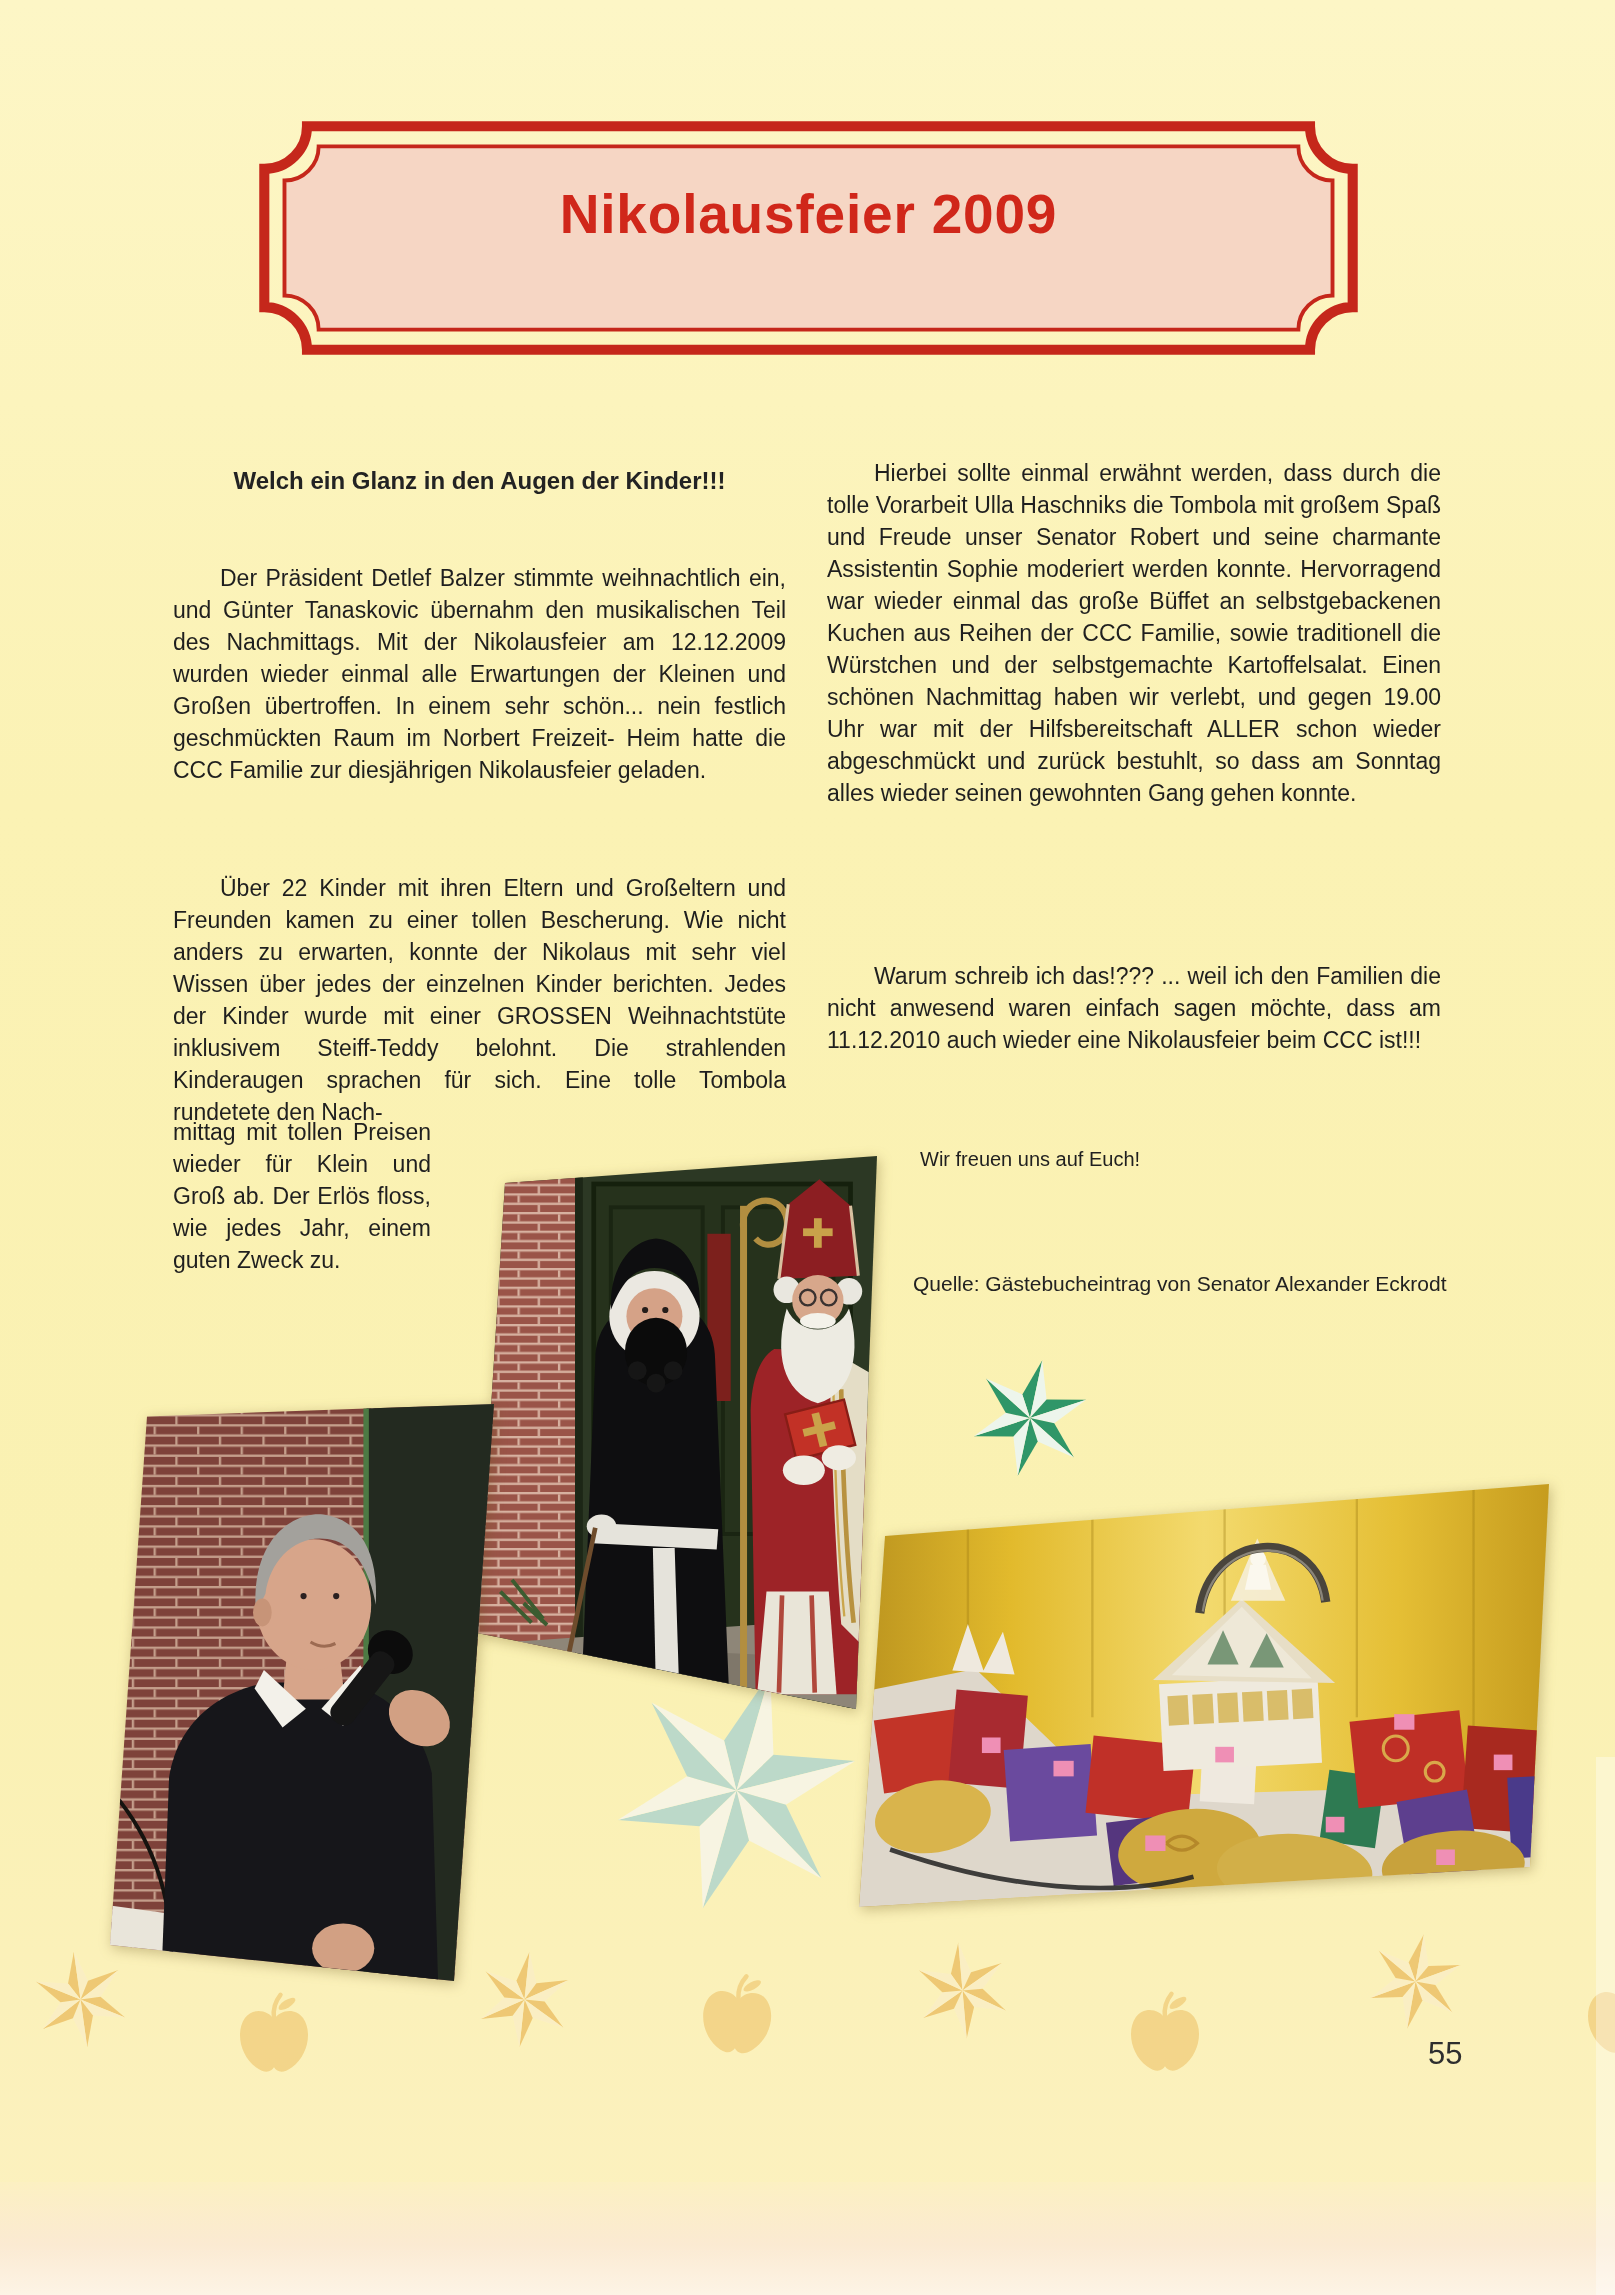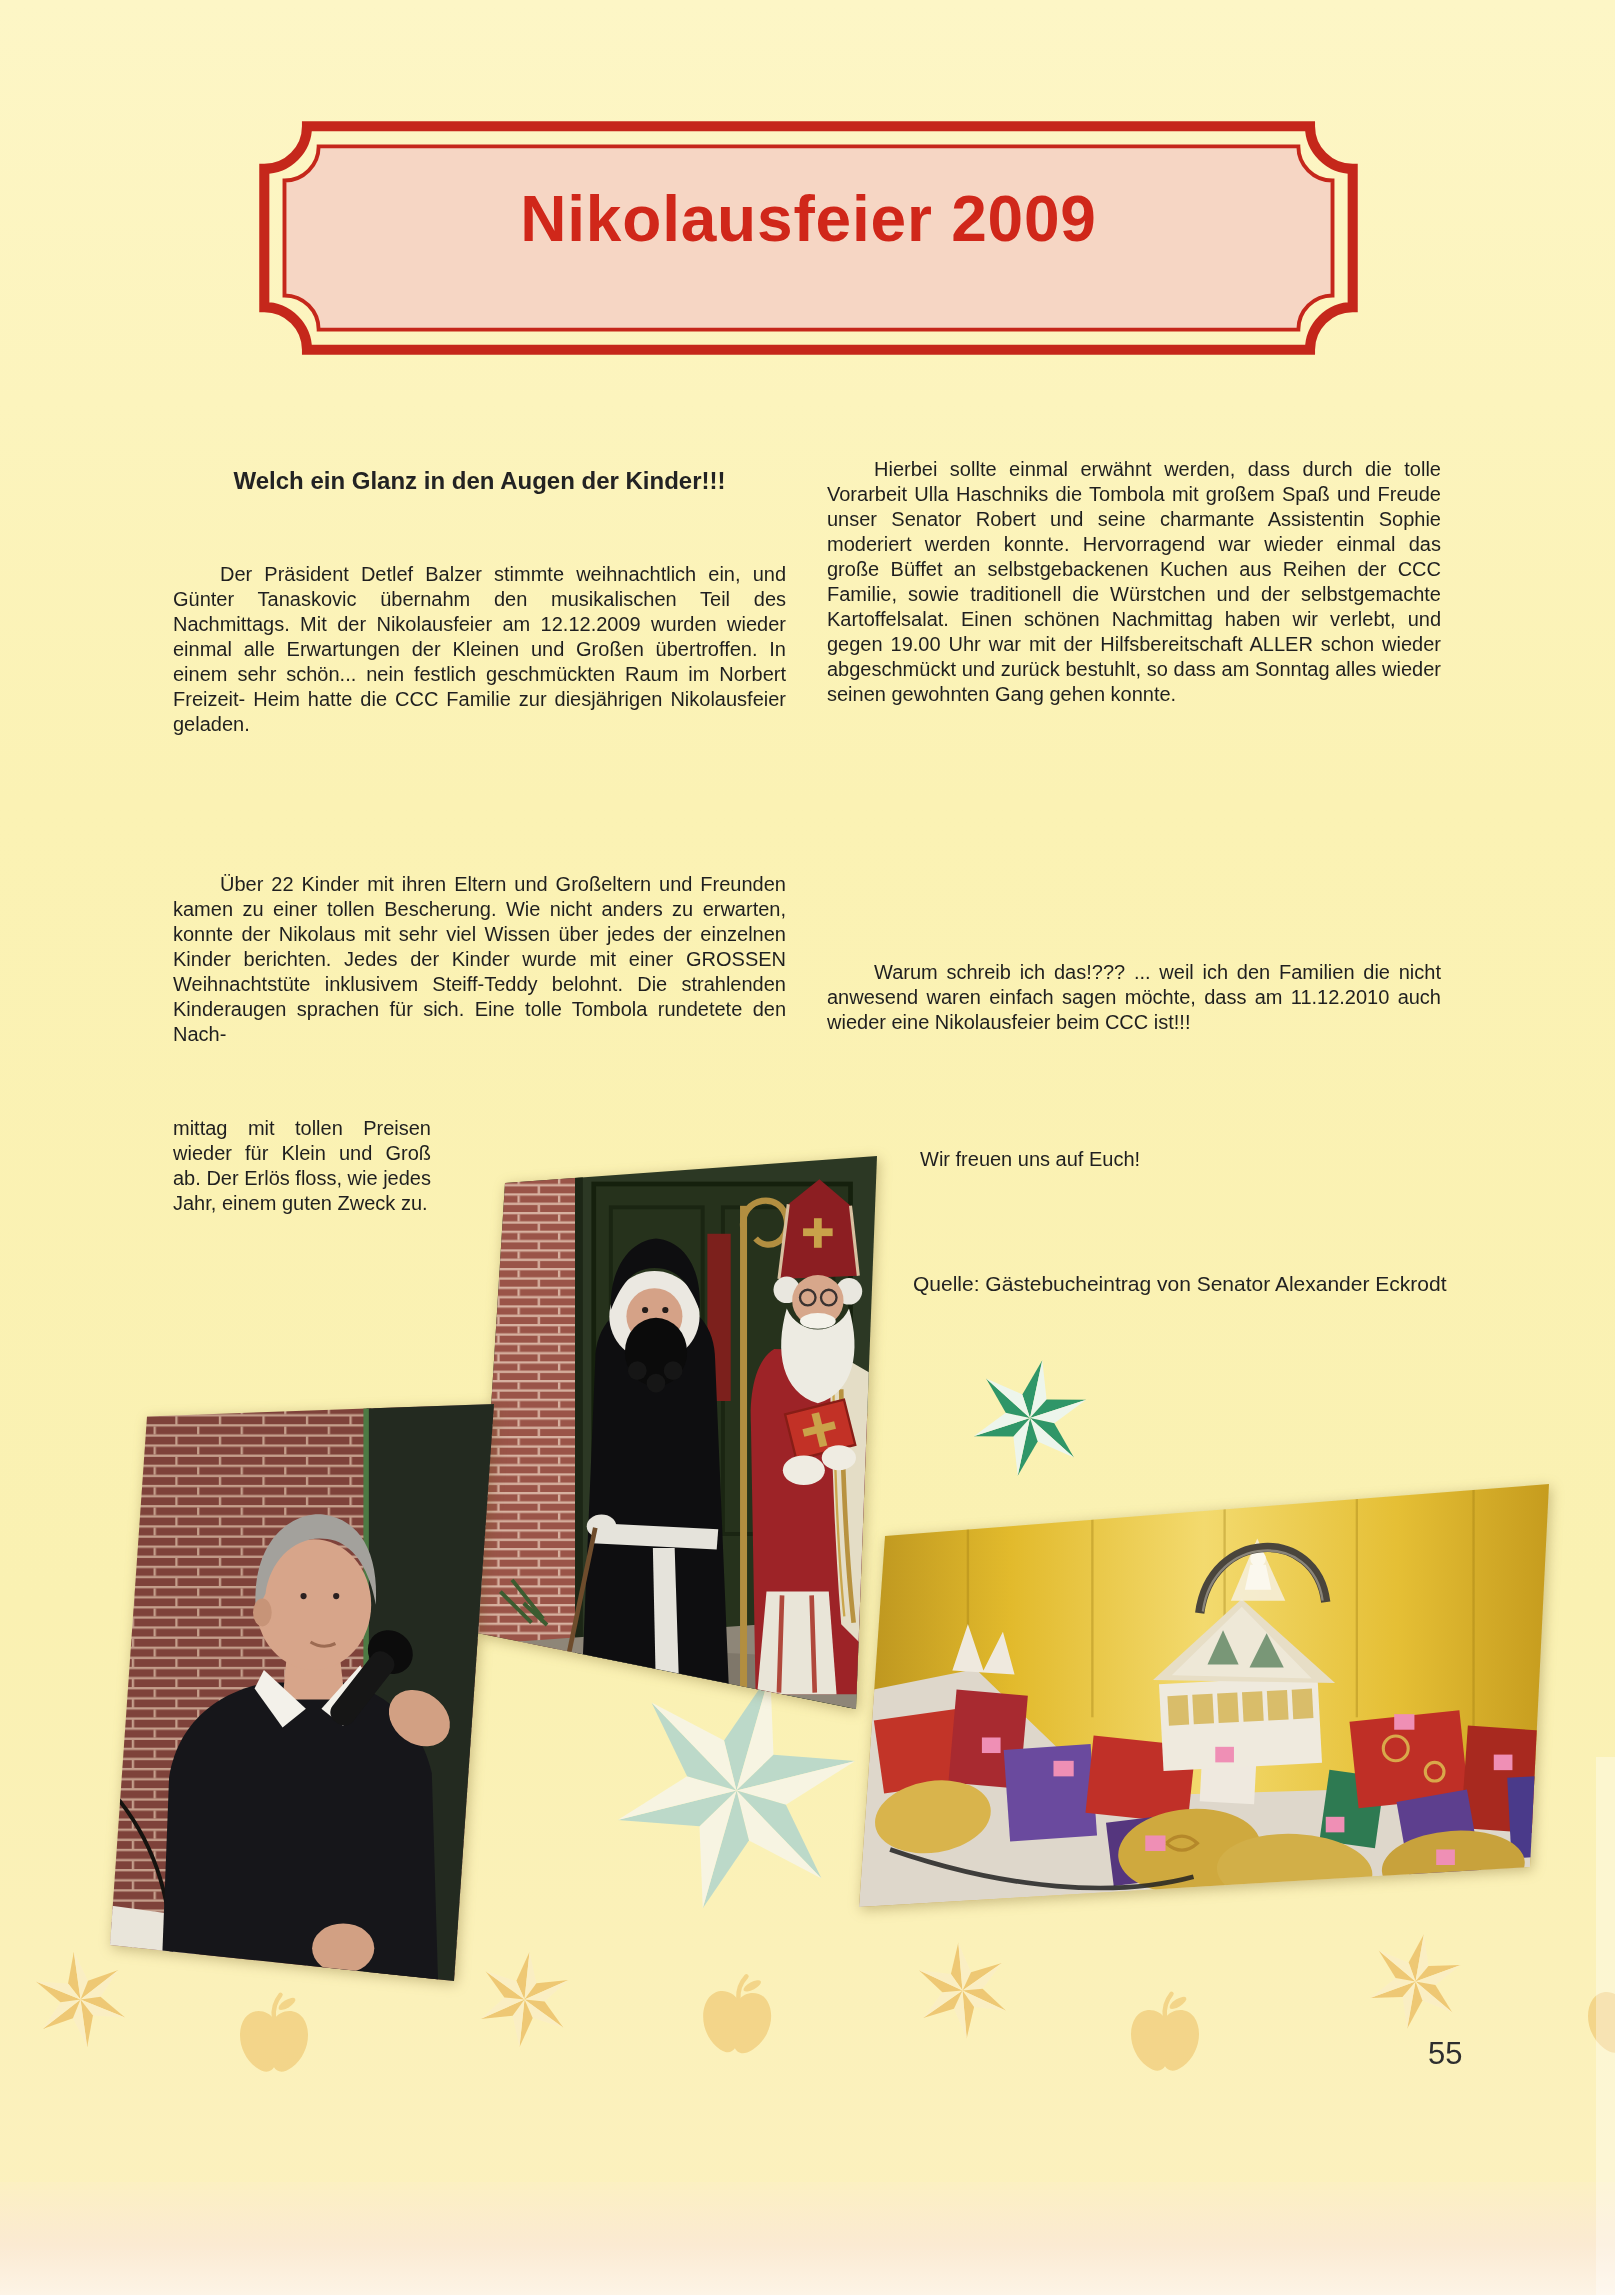--- a/index.html
+++ b/index.html
@@ -2,23 +2,23 @@
 <html lang="de" style="font-size:12.4px"><head>
 <meta charset="utf-8">
 <style>
   html,body{margin:0;padding:0;}
   body{width:1616px;height:2295px;font-family:"Liberation Sans",sans-serif;}
   #page{position:relative;width:1616px;height:2295px;overflow:hidden;
         background:linear-gradient(180deg,#fdf6c6 0%,#fbf2b4 35%,#faf1b2 70%,#fcf1c0 100%);}
   .abs{position:absolute;}
   
   .banner-title{left:257px;top:182px;width:1103px;text-align:center;
-    font-size:64px;font-weight:bold;color:#d0271a;letter-spacing:0.8px;}
+    font-size:55px;font-weight:bold;color:#d0271a;letter-spacing:0.8px;}
   
-  .body-text{font-size:20px;line-height:25px;color:#1f1f1f;text-align:justify;hyphens:auto;}
+  .body-text{font-size:23px;line-height:32px;color:#1f1f1f;text-align:justify;hyphens:auto;}
   .indent{text-indent:47px;}
   .col-heading{left:173px;top:467px;width:613px;text-align:center;
     font-size:24px;font-weight:bold;color:#232323;}
   .lp1{left:173px;top:551px;width:613px;margin-top:11px;}
   .lp2{left:173px;top:872px;width:613px;}
   .lp2b{left:173px;top:1116px;width:258px;}
   .rp1{left:827px;top:457px;width:614px;}
   .rp2{left:827px;top:960px;width:614px;}
   .closing{left:920px;top:1148px;width:467px;font-size:20px;color:#1f1f1f;}
   .source{left:869px;top:1272px;width:591px;font-size:21px;color:#222;margin-left:44px;}

